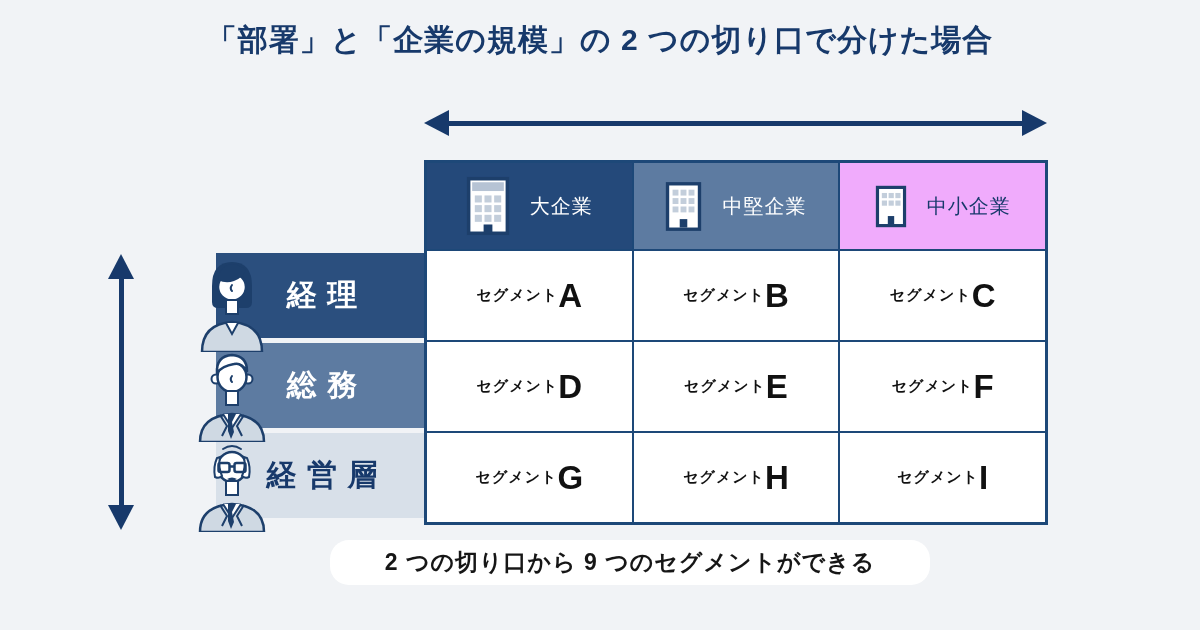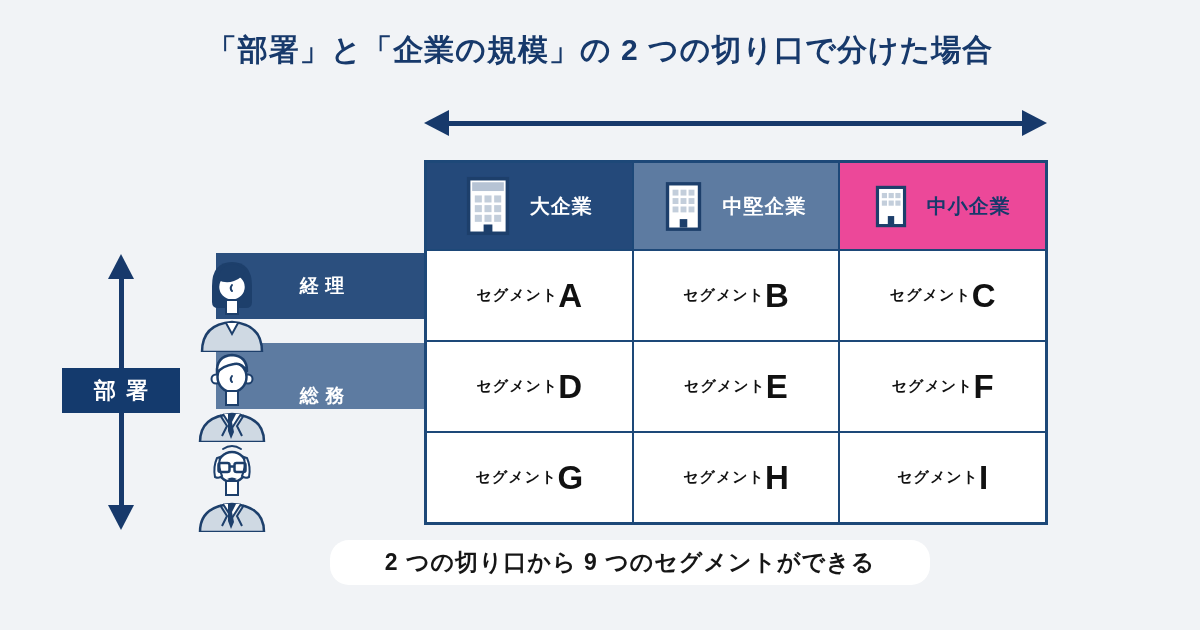--- a/index.html
+++ b/index.html
@@ -7,21 +7,21 @@
   body {
     font-family:"Liberation Sans","DejaVu Sans",sans-serif;
     background:#f1f3f6;
     position:relative;
     overflow:hidden;
   }
   .stage { position:absolute; inset:0; width:1200px; height:630px; }
 
   
   .title {
-    position:absolute; top:30px; left:0; width:1200px;
+    position:absolute; top:20px; left:0; width:1200px;
     text-align:center; font-size:30px; font-weight:bold;
     color:#17396b; letter-spacing:1px;
   }
 
   
   .h-arrow-line { position:absolute; left:446px; top:121px; width:580px; height:5px; background:#17396b; }
   .h-arrow-head-left {
     position:absolute; left:424px; top:110px; width:0; height:0;
     border-top:13px solid transparent; border-bottom:13px solid transparent;
     border-right:25px solid #17396b;
@@ -51,52 +51,52 @@
   }
   .v-axis-label {
     position:absolute; left:62px; top:368px; width:118px; height:45px;
     background:#143a6d; color:#fff; font-size:22px; font-weight:bold;
     display:flex; align-items:center; justify-content:center;
     letter-spacing:0.45em; text-indent:0.45em;
   }
 
   
   .row-band {
-    position:absolute; left:216px; width:212px; height:66px;
+    position:absolute; left:216px; width:212px; height:85px;
     display:flex; align-items:center; justify-content:center;
-    font-size:19px; font-weight:bold;
+    font-size:30px; font-weight:bold;
     letter-spacing:0.35em; text-indent:0.35em;
   }
   .row-band.r0 { top:253px; background:#2b4f7e; color:#fff; }
-  .row-band.r1 { top:343px; background:#5d7ba1; color:#fff;align-items:flex-end; }
+  .row-band.r1 { top:343px; background:#5d7ba1; color:#fff; }
   .row-band.r2 { top:433px; background:#d8e0e9; color:#17396b; }
 
   
   .person { position:absolute; left:194px; width:76px; height:96px; }
   .person.p0 { top:256px; }
   .person.p1 { top:346px; }
   .person.p2 { top:436px; }
 
   
   .grid {
     position:absolute; left:424px; top:160px; width:624px; height:365px;
     display:grid;
     grid-template-columns:1fr 1fr 1fr;
     grid-template-rows:86px 1fr 1fr 1fr;
     gap:2px;
     background:#1d4878;
     border:3px solid #1d4878;
   }
   .col-head {
     display:flex; align-items:center; justify-content:center; gap:20px;
-    font-size:20px; font-weight:bold; letter-spacing:1px;
+    font-size:20px; font-weight:normal; letter-spacing:1px;
   }
   .col-head.c0 { background:#24497a; color:#fff; }
   .col-head.c1 { background:#5d7ba1; color:#fff; }
-  .col-head.c2 { background:#ec4899; color:#17396b; }
+  .col-head.c2 { background:#f0abfc; color:#17396b; }
   .cell {
     background:#fff;
     display:flex; flex-direction:row; align-items:center; justify-content:center;
     line-height:1.25;
   }
   .cell-prefix { font-size:15px; font-weight:bold; color:#111; letter-spacing:1px; }
   .cell-letter { font-size:33px; font-weight:bold; color:#111; }
 
   
   .caption {
@@ -113,27 +113,29 @@
 
   <div class="title">「部署」と「企業の規模」の 2 つの切り口で分けた場合</div>
 
   <div class="h-arrow-line"></div>
   <div class="h-arrow-head-left"></div>
   <div class="h-arrow-head-right"></div>
 
   <div class="v-arrow-line"></div>
   <div class="v-arrow-head-up"></div>
   <div class="v-arrow-head-down"></div>
-  <div class="v-axis-label">部署</div>
 
   <div class="row-band r0">
     <span>経理</span>
   </div>
   <div class="row-band r1">
     <span>総務</span>
+  </div>
+  <div class="row-band r2">
+    <span>経営層</span>
   </div>
 
   <svg class="person p0" viewBox="0 0 76 96">
     <path d="M18 30 Q18 6 38 6 Q58 6 58 30 L58 46 Q58 52 52 52 L24 52 Q18 52 18 46 Z" fill="#1d3f6b"></path>
     <ellipse cx="38" cy="31" rx="14" ry="13.5" fill="#ffffff" stroke="#1d3f6b" stroke-width="2.5"></ellipse>
     <path d="M24 24 Q32 28 40 25 Q50 21 52 14 Q45 8 38 8 Q26 9 24 24 Z" fill="#1d3f6b"></path>
     <path d="M38 29 q-2.5 3.5 0 6" fill="none" stroke="#1d3f6b" stroke-width="2" stroke-linecap="round"></path>
     <rect x="32" y="44" width="12" height="14" fill="#ffffff" stroke="#1d3f6b" stroke-width="2"></rect>
     <path d="M8 96 Q8 68 38 66 Q68 68 68 96 Z" fill="#cfd9e3" stroke="#1d3f6b" stroke-width="2.5"></path>
     <path d="M32 67 L38 78 L44 67" fill="#ffffff" stroke="#1d3f6b" stroke-width="2"></path>

